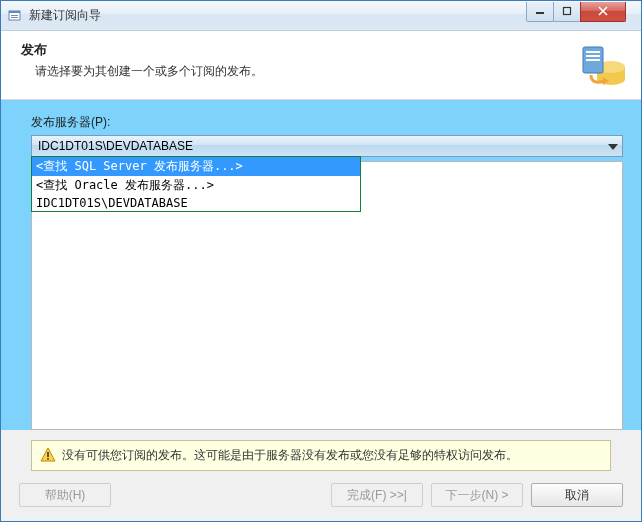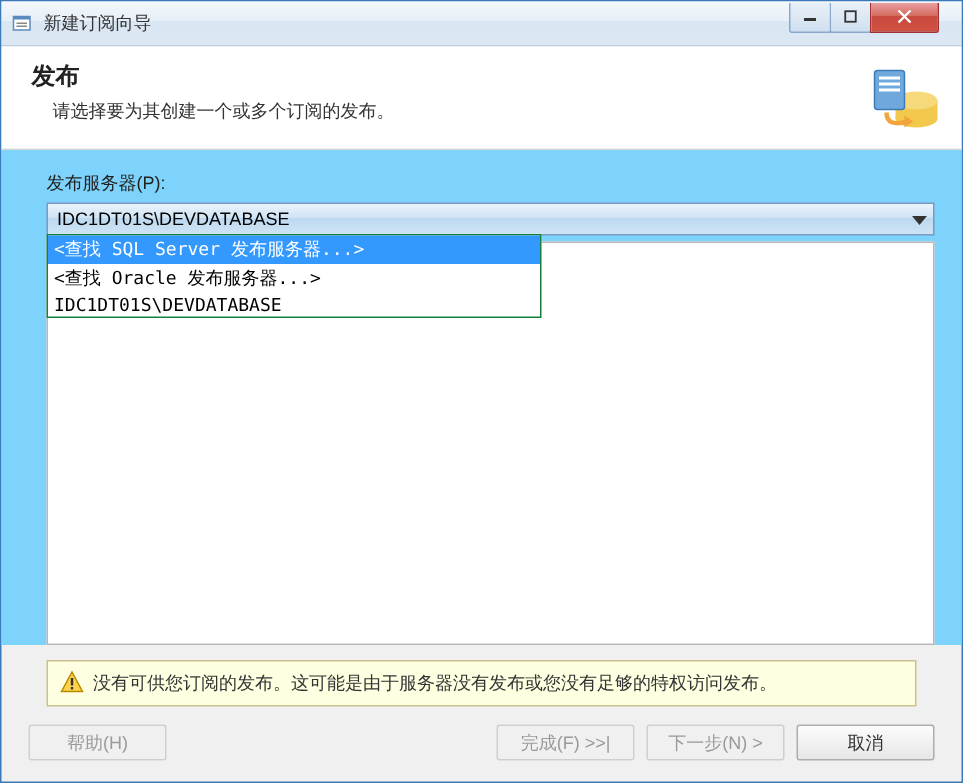--- a/index.html
+++ b/index.html
@@ -9,21 +9,21 @@
   .titlebar .icon { width: 16px; height: 16px; margin-right: 6px; display: flex; align-items: center; justify-content: center; }
   .titlebar .title { flex: 1; color: #333; font-size: 12px; }
   .win-controls { display: flex; height: 20px; margin-top: -8px; }
   .win-btn { width: 28px; height: 20px; border: 1px solid #8aa8c8; border-top: none; background: linear-gradient(to bottom, #e8f0f8, #d0e0f0); margin-left: -1px; display: flex; align-items: center; justify-content: center; font-size: 10px; color: #333; border-radius: 0 0 2px 2px; }
   .win-btn.min { border-radius: 0 0 0 2px; }
   .win-btn.close { width: 46px; background: linear-gradient(to bottom, #e9a0a0 0%, #d46a5e 45%, #c94b3f 46%, #d05040 100%); border-color: #a03030; color: #fff; border-radius: 0 0 2px 0; margin-right: 2px; }
   .win-btn svg { display: block; }
 
   .header-area { background: #fff; border-bottom: 1px solid #d8d8d8; padding: 10px 14px 8px 20px; display: flex; align-items: flex-start; }
   .header-text { flex: 1; }
-  .header-title { font-size: 16px; font-weight: bold; color: #222; margin-bottom: 4px; }
+  .header-title { font-size: 13px; font-weight: bold; color: #222; margin-bottom: 4px; }
   .header-sub { font-size: 12px; color: #333; margin-left: 14px; }
   .header-icon { width: 50px; height: 50px; margin-left: 10px; }
 
   .body-area { flex: 1; padding: 14px 18px 0 30px; background: #7dd3fc; display: flex; flex-direction: column; position: relative; }
   .field-label { color: #222; margin-bottom: 4px; }
   .combo { position: relative; height: 22px; border: 1px solid #7a9ac0; background: linear-gradient(to bottom, #eaf3fb 0%, #d0e4f5 45%, #bcd8ef 46%, #cfe4f5 100%); display: flex; align-items: center; padding: 0 6px; color: #000; }
   .combo .arrow { position: absolute; right: 4px; top: 50%; transform: translateY(-50%); }
   .dropdown-list { position: absolute; left: 30px; right: 254px; top: 56px; background: #fff; border: 1px solid #15803d; z-index: 10; width: 330px; }
   .dropdown-item { padding: 1px 4px; font-family: "SimSun", monospace; font-size: 12px; white-space: nowrap; }
   .dropdown-item.selected { background: #3399ff; color: #fff; }

